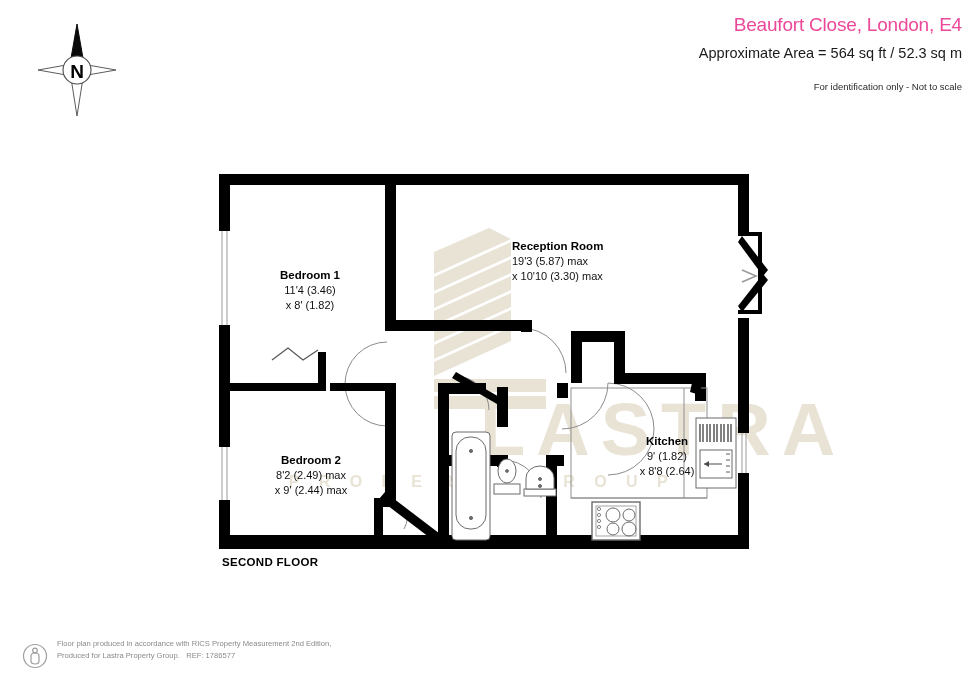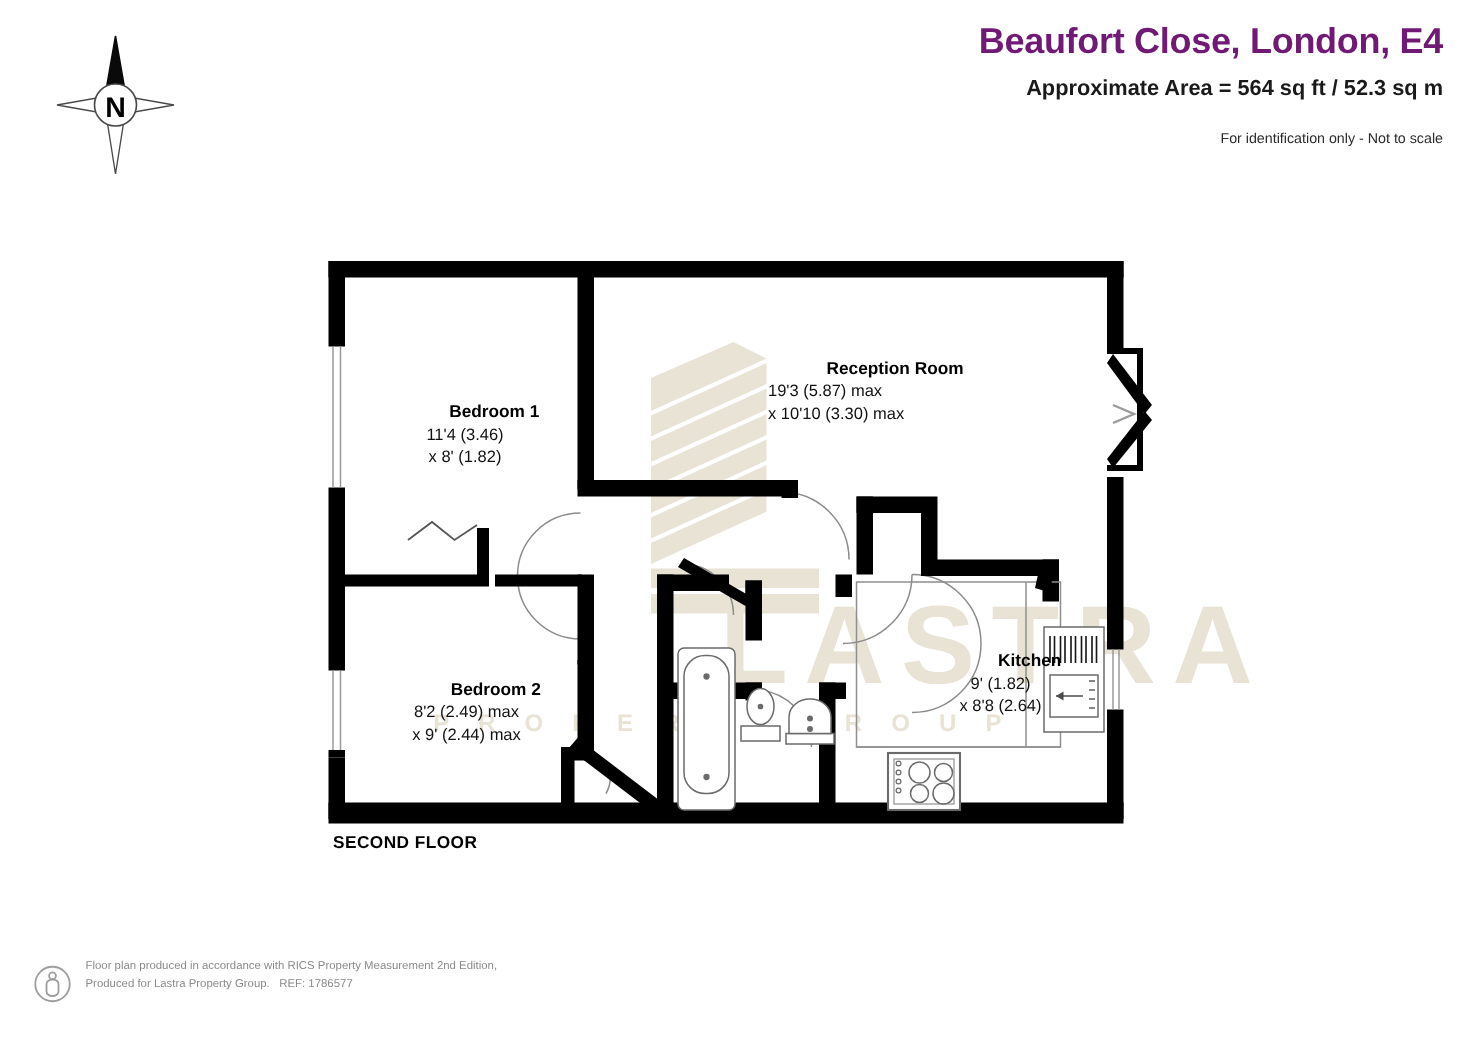--- a/index.html
+++ b/index.html
@@ -20,29 +20,29 @@
   
   #header {
     position: absolute;
     top: 0;
     right: 18px;
     width: 620px;
     text-align: right;
     padding-top: 14px;
   }
   #plan-title {
-    font-size: 24px;
-    font-weight: bold;
+    font-size: 19px;
+    font-weight: normal;
     letter-spacing: -0.2px;
     line-height: 1.2;
-    color: #701a75;
+    color: #ec4899;
   }
   #plan-area {
     font-size: 14.5px;
-    font-weight: bold;
+    font-weight: normal;
     color: #1a1a1a;
     margin-top: 8px;
     line-height: 1.2;
   }
   #plan-disclaimer {
     font-size: 9.5px;
     color: #2b2b2b;
     margin-top: 19px;
     line-height: 1.2;
   }
@@ -70,21 +70,20 @@
     position: absolute;
     text-align: center;
     line-height: 1.32;
     white-space: nowrap;
   }
   .room-label .rl-name {
     font-size: 11.5px;
     font-weight: bold;
     color: #000;
     display: block;
-    padding-left: 39px;
   }
   .room-label .rl-dim {
     font-size: 11px;
     font-weight: normal;
     color: #111;
     display: block;
   }
 
   #label-bedroom1 { left: 226px; top: 268px; width: 168px; }
   #label-reception { left: 512px; top: 239px; width: 190px; text-align: left; }

